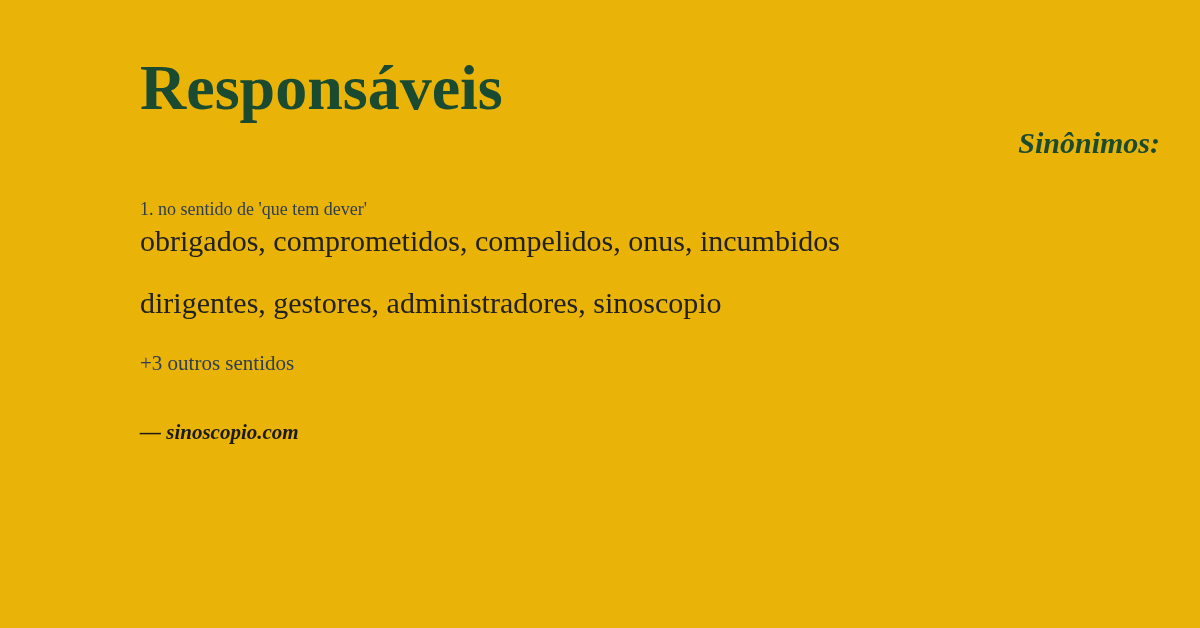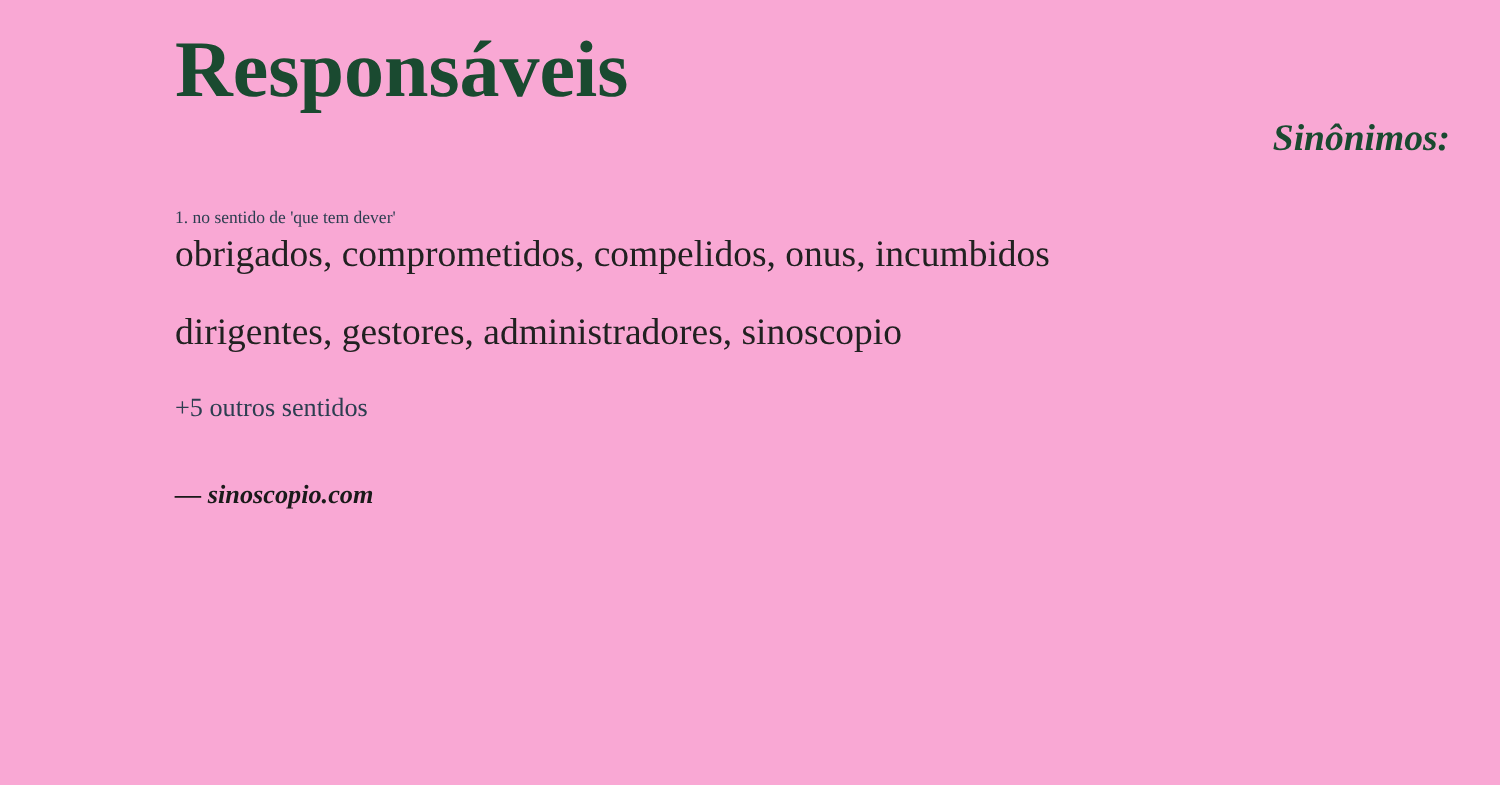--- a/index.html
+++ b/index.html
@@ -10,22 +10,22 @@
   body {
     width: 1200px;
     height: 628px;
     overflow: hidden;
     font-family: "Liberation Serif", "DejaVu Serif", serif;
   }
   .card {
     box-sizing: border-box;
     width: 1200px;
     height: 628px;
-    padding: 24px 40px 0 140px;
-    background: #f9a8d4;
+    padding: 56px 40px 0 140px;
+    background: #eab308;
   }
   .title {
     margin: 0;
     font-size: 64px;
     line-height: 1.0;
     font-weight: 700;
     color: #1a4a30;
     letter-spacing: 0px;
   }
   .subtitle {
@@ -41,21 +41,21 @@
     margin-top: 40px;
   }
   .sense {
     margin-top: 26px;
   }
   .sense:first-child {
     margin-top: 0;
   }
   .sense-label {
     margin: 0;
-    font-size: 14px;
+    font-size: 18px;
     line-height: 1.15;
     color: #2c3e50;
   }
   .sense-synonyms {
     margin: 3px 0 0 0;
     font-size: 30px;
     line-height: 1.2;
     color: #212121;
   }
   .more-senses {
@@ -89,17 +89,17 @@
       <p class="sense-synonyms">obrigados, comprometidos, compelidos, onus, incumbidos</p>
     </div>
 
 
     <div class="sense">
       <p class="sense-synonyms">dirigentes, gestores, administradores, sinoscopio</p>
     </div>
 
   </div>
 
-  <p class="more-senses">+5 outros sentidos</p>
+  <p class="more-senses">+3 outros sentidos</p>
 
   <p class="attribution">— sinoscopio.com</p>
 
 </div>
 
 </body></html>

